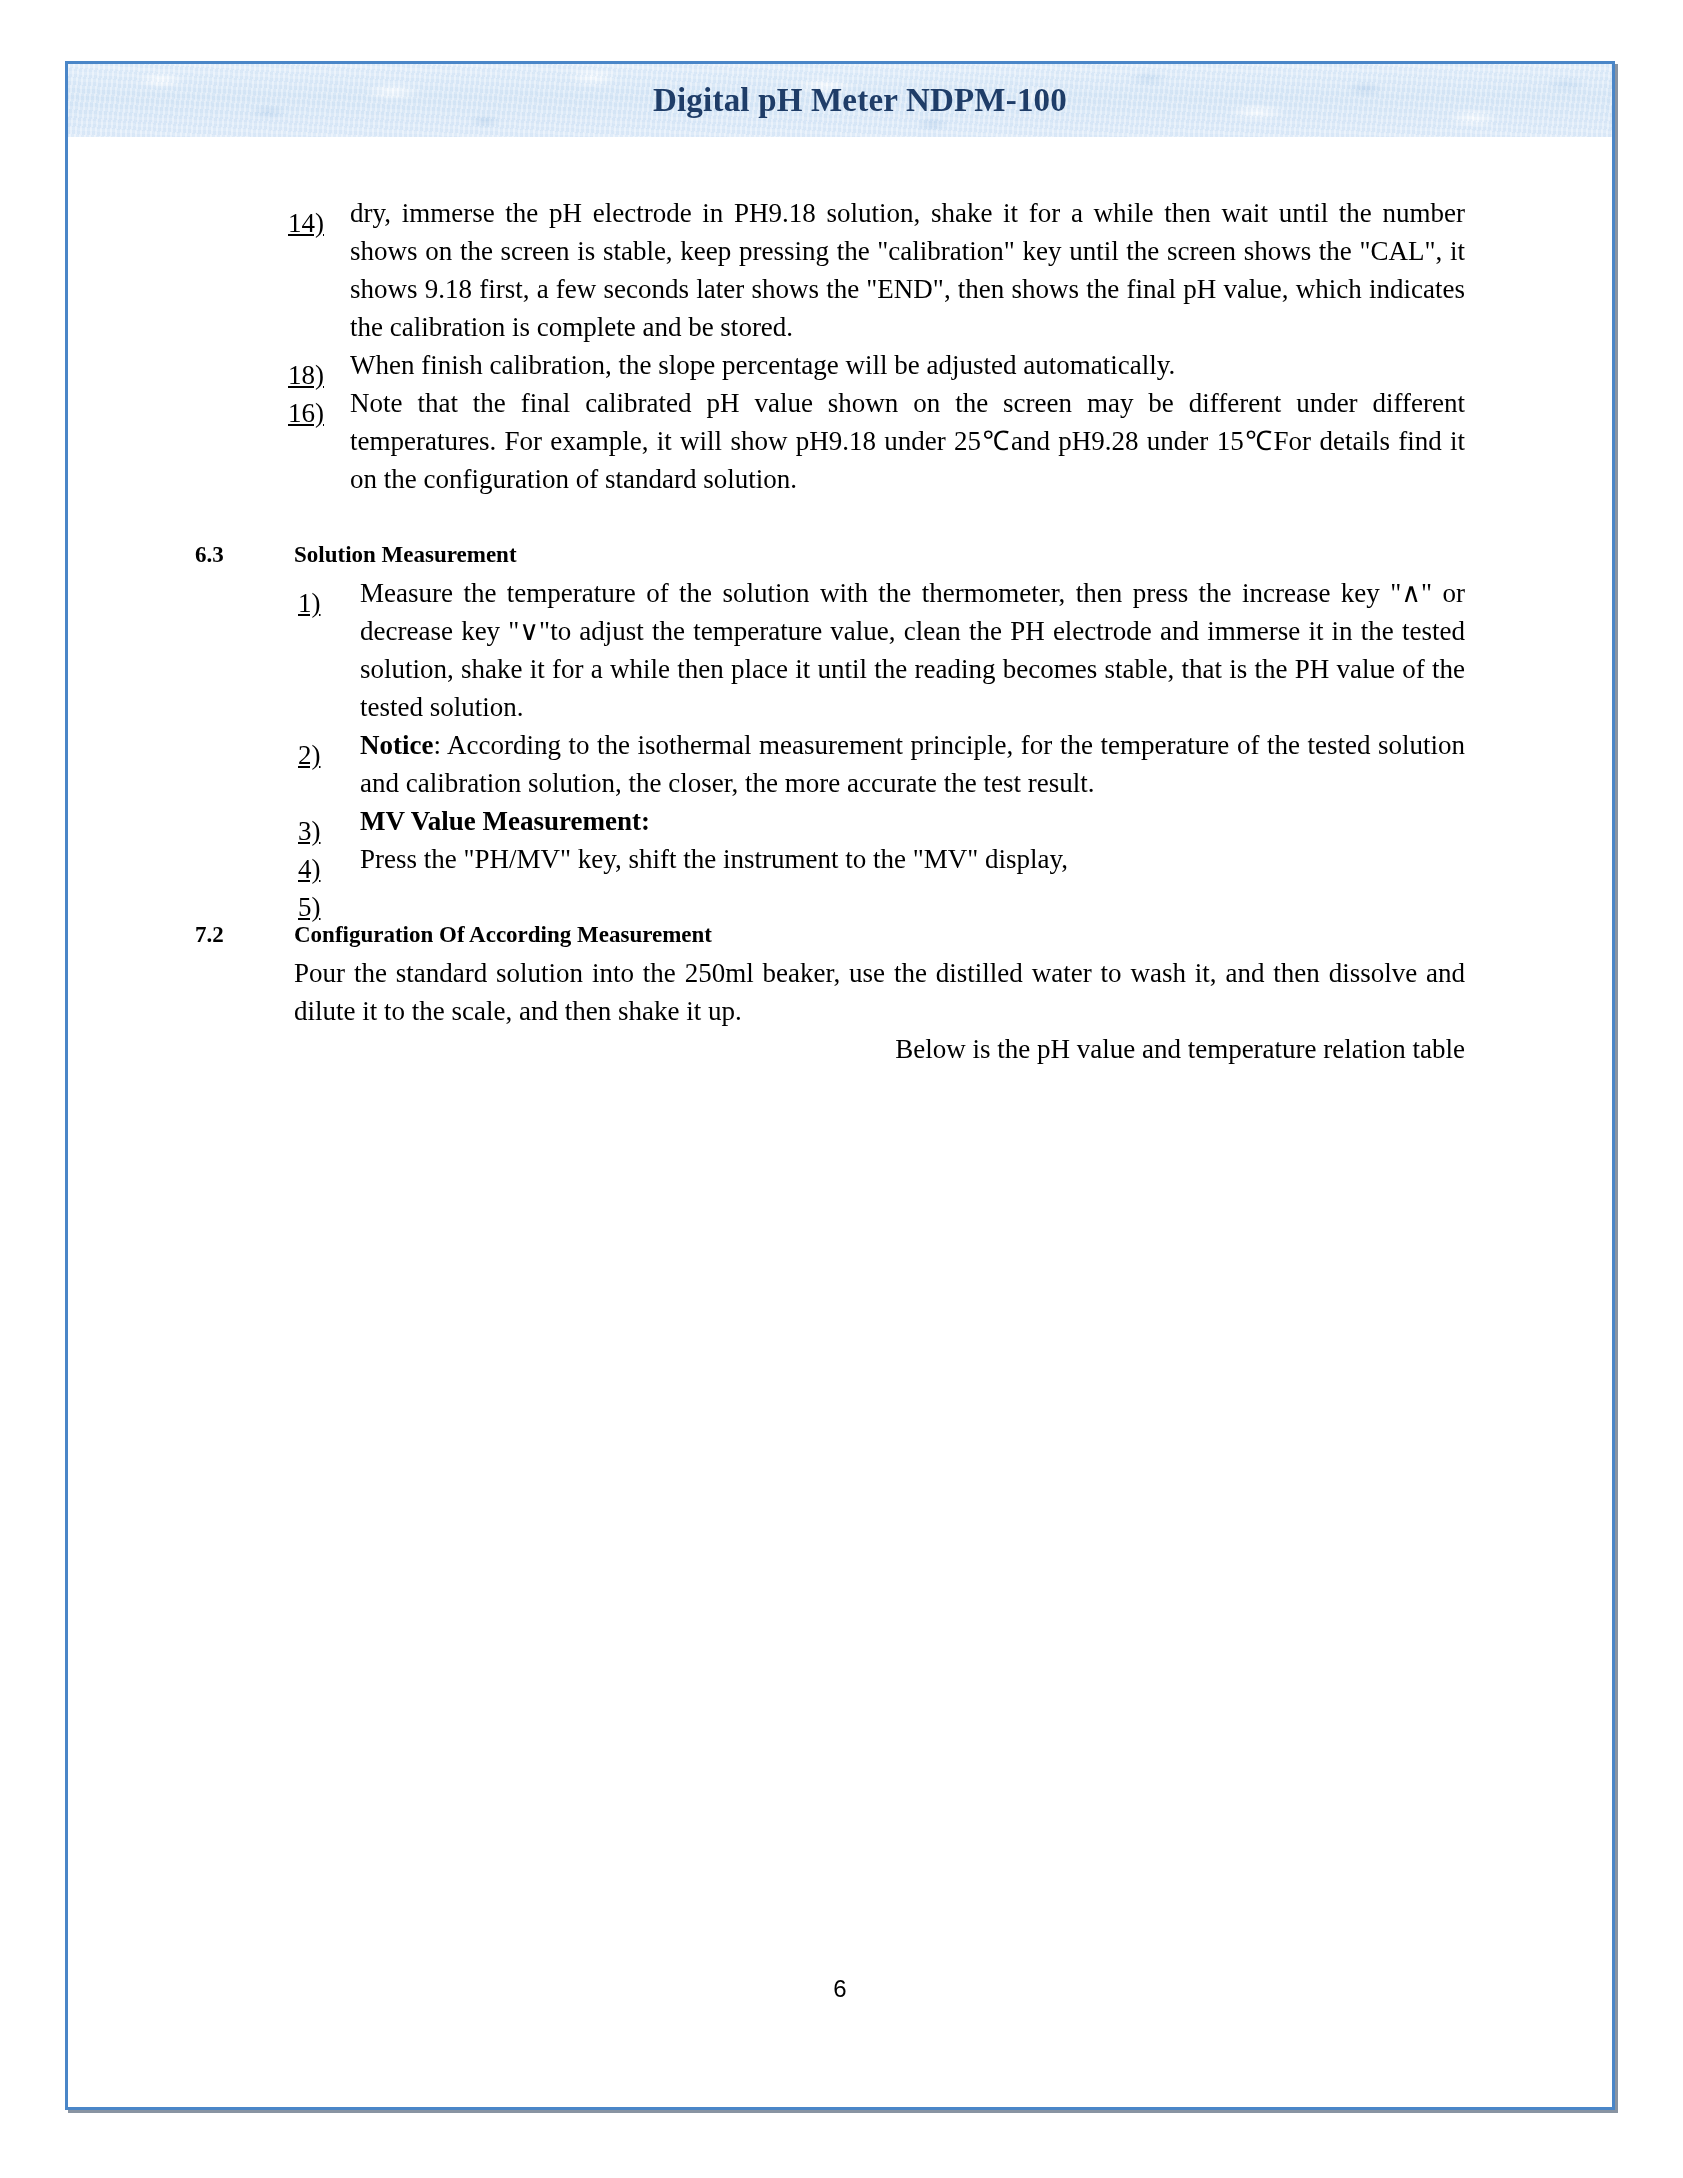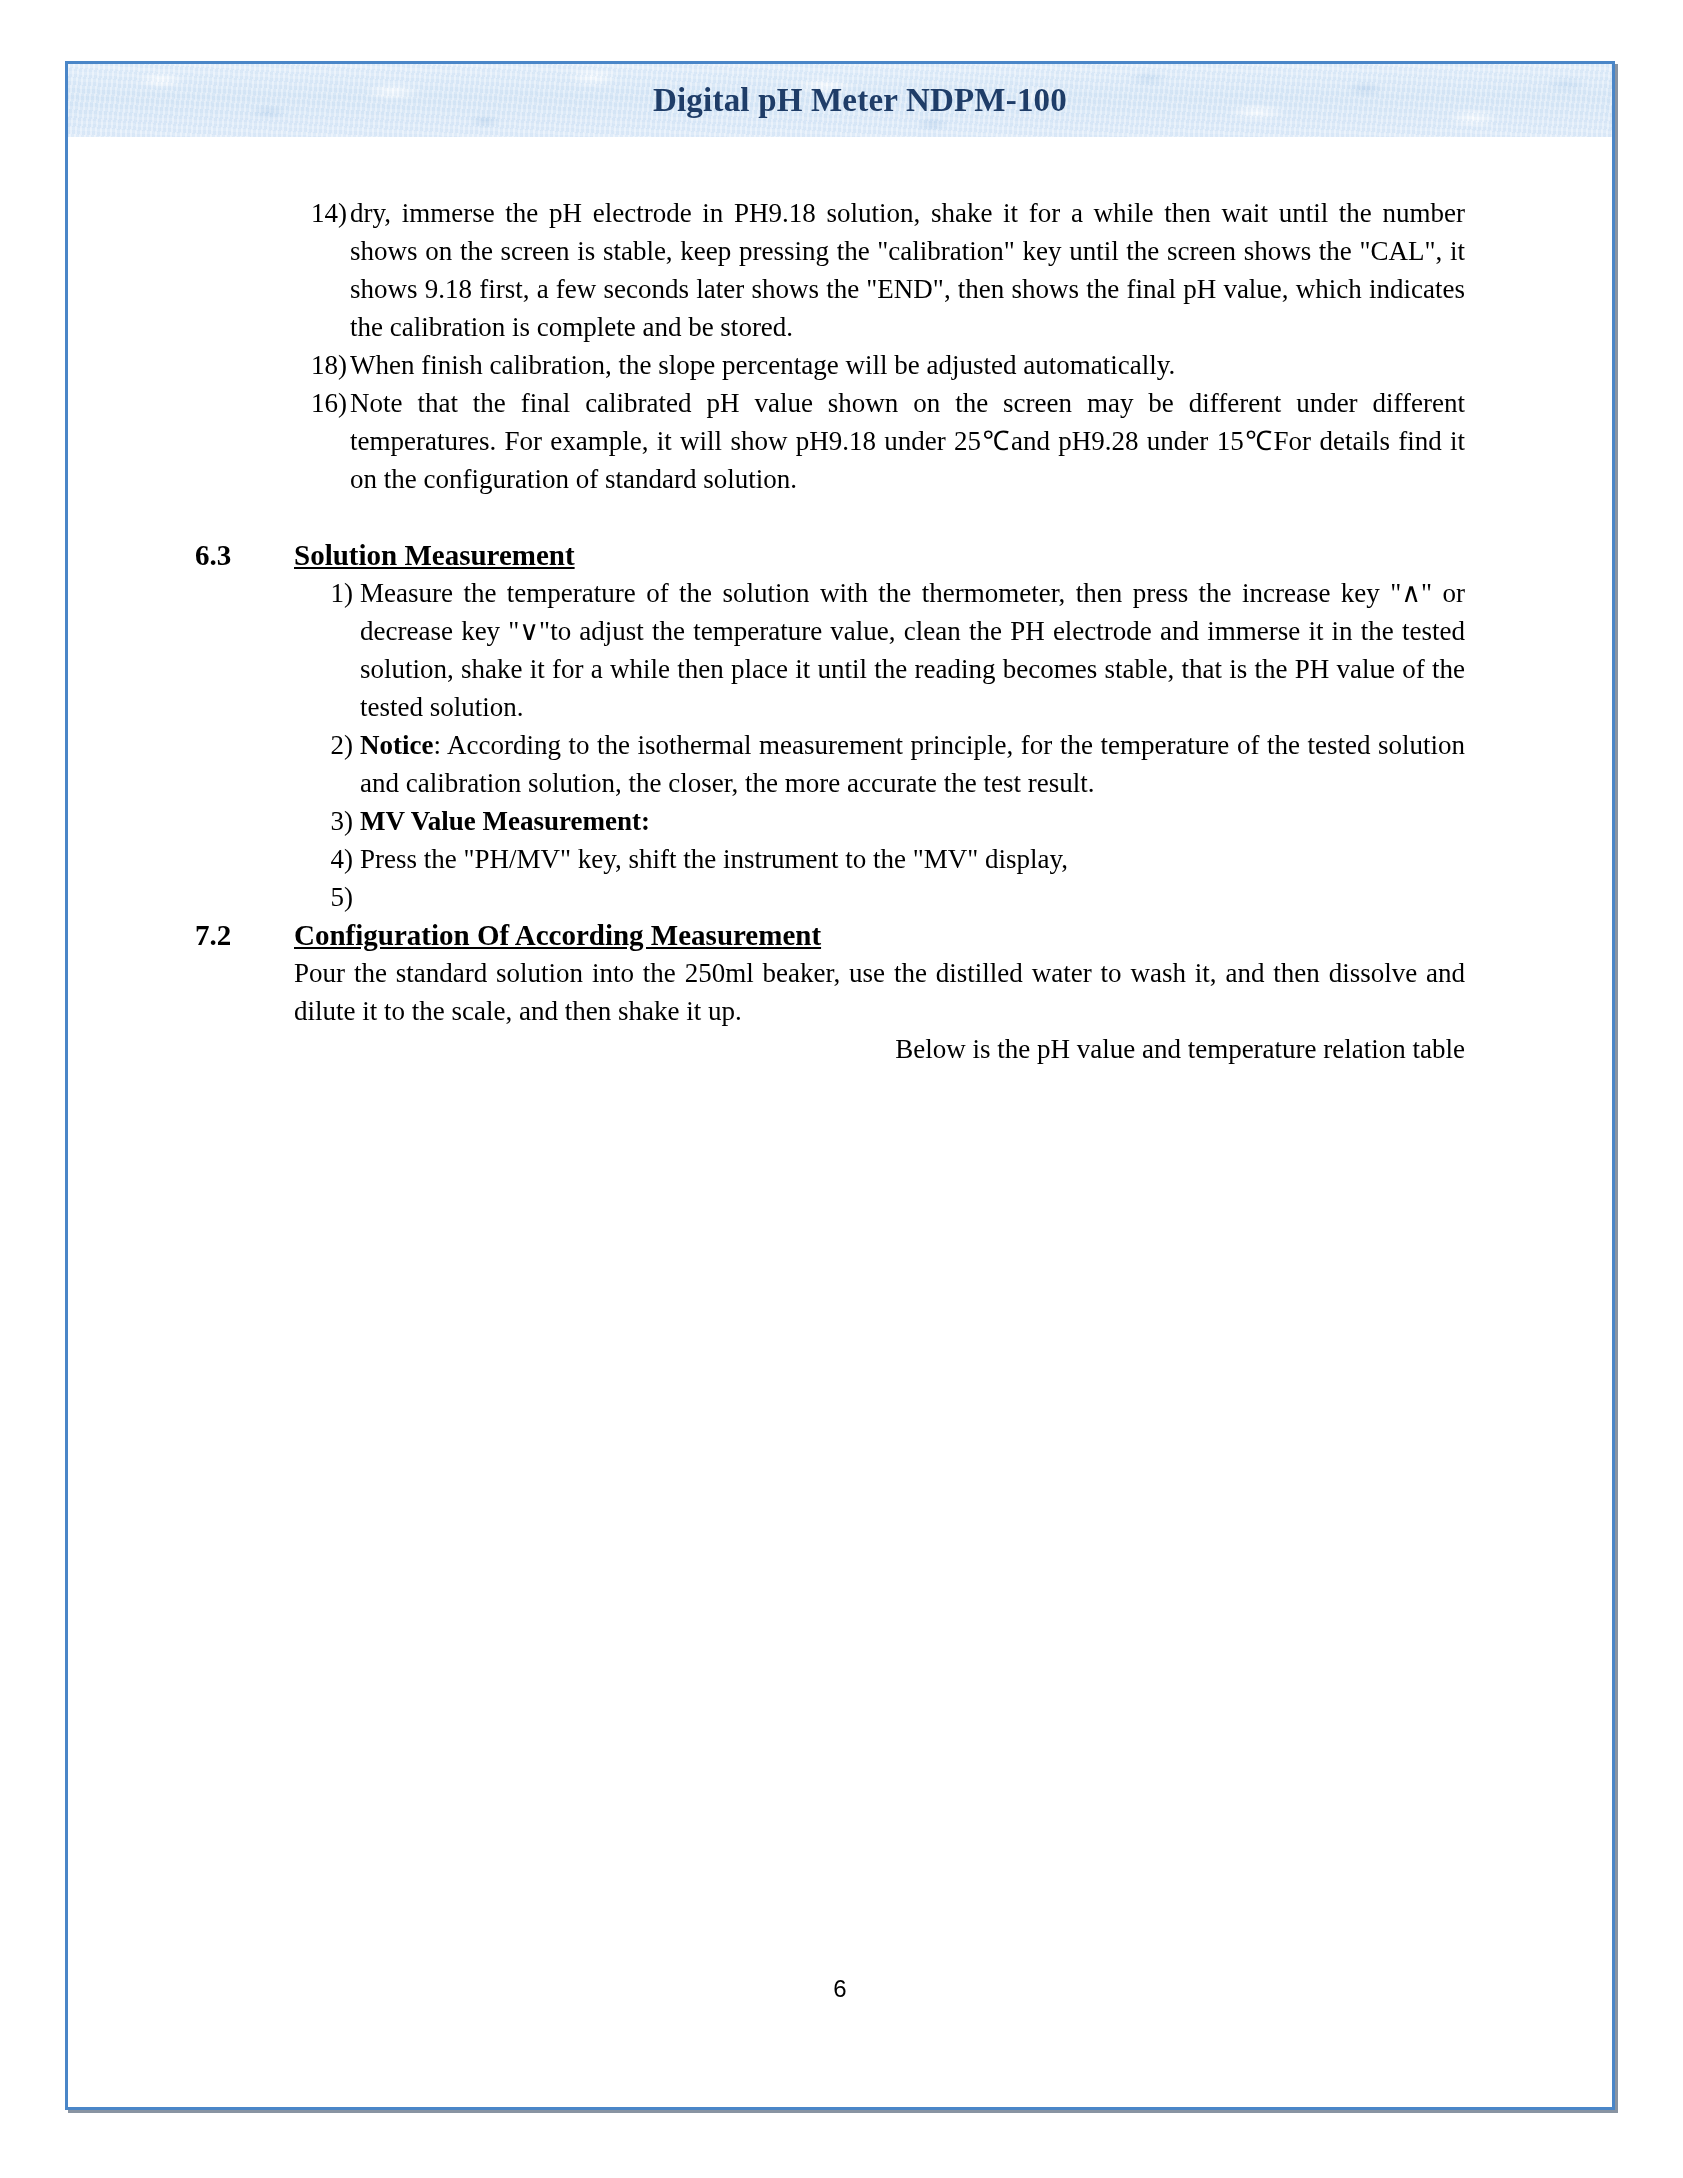--- a/index.html
+++ b/index.html
@@ -96,45 +96,45 @@
   ol.numlist > li {
     position: relative;
     margin: 0;
     padding: 0 147px 0 282px;
     text-align: justify;
     text-justify: inter-word;
   }
   ol.numlist > li > .num {
     position: absolute;
     left: 220px;
-    top: 0;
+    top: 10px;
     width: 59px;
-    text-align: right;
+    text-align: left;
     white-space: nowrap;
+    text-decoration: underline;
   }
   ol.numlist > li.nojust {
     text-align: left;
   }
 
   
   ol.numlist.sub > li {
     padding-left: 292px;
   }
   ol.numlist.sub > li > .num {
     left: 230px;
     width: 55px;
   }
 
   
   .section {
     position: relative;
     padding-left: 226px;
     font-weight: bold;
-    font-size: 29px;
-    text-decoration: underline;
+    font-size: 23px;
   }
   .section > .secnum {
     position: absolute;
     left: 127px;
     top: 0;
     font-weight: bold;
   }
 
   .para {
     padding: 0 147px 0 226px;

